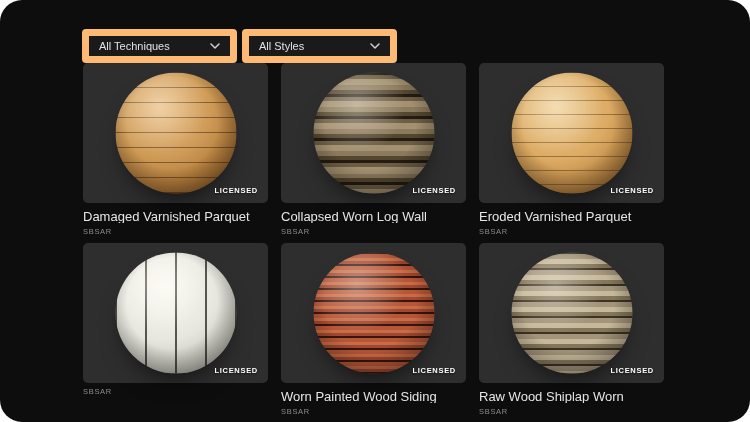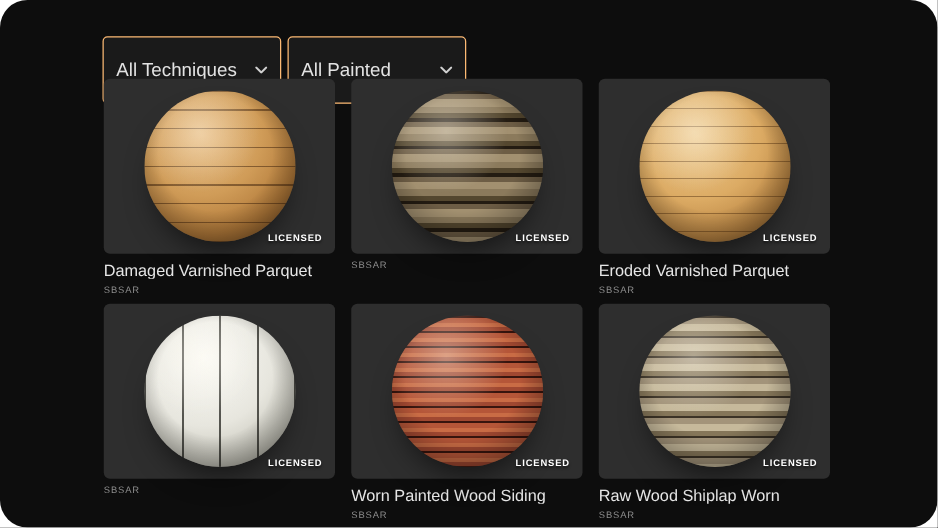--- a/index.html
+++ b/index.html
@@ -3,23 +3,23 @@
 <meta charset="utf-8">
 <style>
   html,body{margin:0;padding:0;background:#ffffff;}
   body{width:750px;height:422px;position:relative;font-family:"Liberation Sans",sans-serif;
        -webkit-font-smoothing:antialiased;}
   .frame{position:absolute;inset:0;background:#0d0d0d;border-radius:22px;overflow:hidden;}
 
   
   .page-title{position:absolute;left:83px;top:10px;color:#ffffff;font-size:11px;font-weight:bold;margin-top:20px;}
   .filters{position:absolute;left:82px;top:29px;display:flex;gap:6px;}
-  .dropdown{width:121px;height:20px;background:#1a1a1a;border:1px solid #fdba74;border-radius:4px;
-            display:flex;align-items:center;justify-content:space-between;padding:16px 10px;
-            color:#e2e2e2;font-size:15px;cursor:pointer;box-sizing:content-box;}
+  .dropdown{width:121px;height:20px;background:#1a1a1a;border:7px solid #fdba74;border-radius:4px;
+            display:flex;align-items:center;justify-content:space-between;padding:0 10px;
+            color:#e2e2e2;font-size:11px;cursor:pointer;box-sizing:content-box;}
   .dropdown + .dropdown{margin-left:0;}
   .filters .dropdown:nth-child(2){margin-left:-1px;}
   .chev{display:flex;align-items:center;}
 
   
   .grid{position:absolute;left:83px;top:63px;display:grid;
         grid-template-columns:repeat(3,185px);column-gap:13px;row-gap:0;}
   .card{width:185px;height:180px;cursor:pointer;}
   .tile{position:relative;width:185px;height:140px;background:#2e2e2e;border-radius:5px;}
   .sphere{position:absolute;left:50%;top:50%;transform:translate(-50%,-50%);
@@ -65,21 +65,21 @@
   <div class="filters">
     <div class="dropdown">
       <span>All Techniques</span>
       <span class="chev">
         <svg width="10" height="6" viewBox="0 0 10 6">
             <polyline points="1,1 5,5 9,1" fill="none" stroke="#d0d0d0" stroke-width="1.5" stroke-linecap="round" stroke-linejoin="round"></polyline>
           </svg>
       </span>
     </div>
     <div class="dropdown">
-      <span>All Painted</span>
+      <span>All Styles</span>
       <span class="chev">
         <svg width="10" height="6" viewBox="0 0 10 6">
             <polyline points="1,1 5,5 9,1" fill="none" stroke="#d0d0d0" stroke-width="1.5" stroke-linecap="round" stroke-linejoin="round"></polyline>
           </svg>
       </span>
     </div>
   </div>
 
   <div class="grid">
 
@@ -90,20 +90,21 @@
       </div>
       <div class="card-title">Damaged Varnished Parquet</div>
       <div class="card-format">SBSAR</div>
     </div>
 
     <div class="card">
       <div class="tile">
         <div class="sphere s2"></div>
         <div class="badge">LICENSED</div>
       </div>
+      <div class="card-title">Collapsed Worn Log Wall</div>
       <div class="card-format">SBSAR</div>
     </div>
 
     <div class="card">
       <div class="tile">
         <div class="sphere s3"></div>
         <div class="badge">LICENSED</div>
       </div>
       <div class="card-title">Eroded Varnished Parquet</div>
       <div class="card-format">SBSAR</div>

